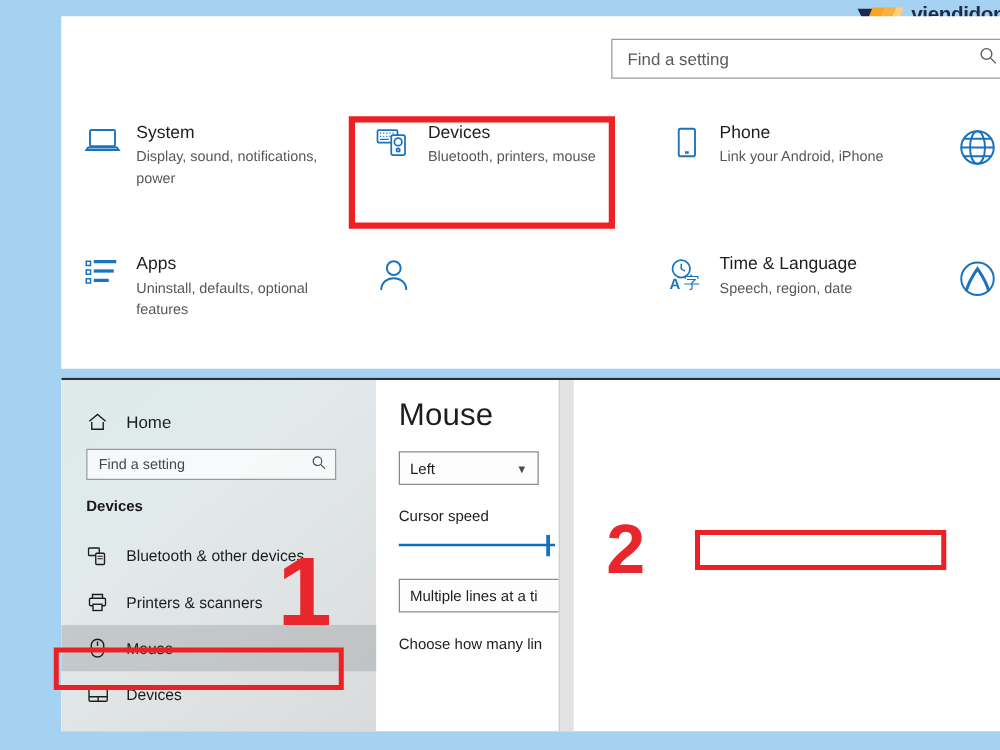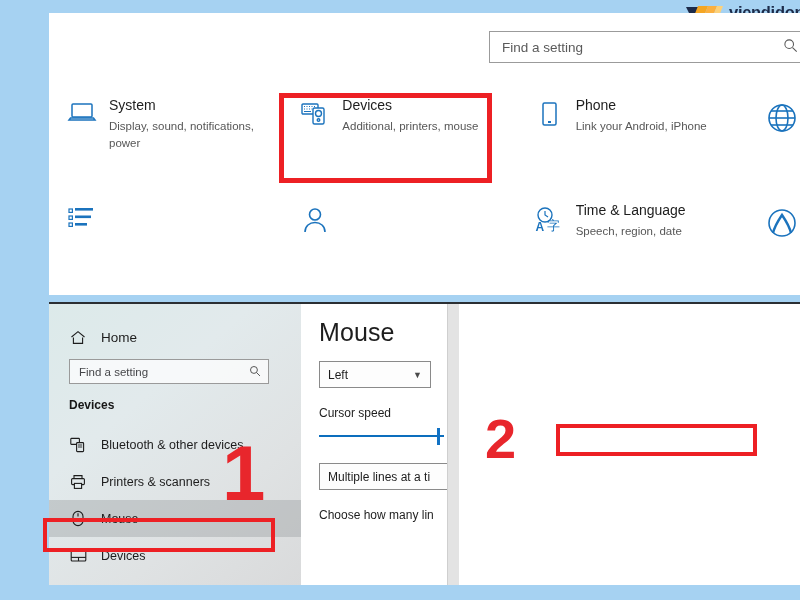--- a/index.html
+++ b/index.html
@@ -161,21 +161,21 @@
               <path d="M4 5.5h1M6.5 5.5h1M9 5.5h1M11.5 5.5h1M14 5.5h1" stroke-width="1"></path>
               <path d="M4 8h1M6.5 8h1M9 8h1M11.5 8h1" stroke-width="1"></path>
               <path d="M4 10.5h7" stroke-width="1"></path>
               <rect x="13" y="7" width="11" height="16" rx="1.5" fill="#fff"></rect>
               <circle cx="18.5" cy="12.5" r="3"></circle>
               <circle cx="18.5" cy="19" r="1.3"></circle>
             </svg>
           </div>
           <div class="cat-txt">
             <div class="cat-title">Devices</div>
-            <div class="cat-sub">Additional, printers, mouse</div>
+            <div class="cat-sub">Bluetooth, printers, mouse</div>
           </div>
         </div>
 
         <div class="cat">
           <div class="cat-icon">
             <svg width="22" height="30" viewBox="0 0 22 30" fill="none" stroke="#1b73bd" stroke-width="1.5">
               <rect x="5" y="2" width="13" height="22" rx="1.5"></rect>
               <rect x="10" y="20" width="3" height="2" fill="#1b73bd" stroke="none"></rect>
             </svg>
           </div>
@@ -204,20 +204,24 @@
         <div class="cat">
           <div class="cat-icon">
             <svg width="30" height="26" viewBox="0 0 30 26" fill="none">
               <rect x="2" y="3" width="3.4" height="3.4" stroke="#1b73bd" stroke-width="1.2"></rect>
               <rect x="2" y="10" width="3.4" height="3.4" stroke="#1b73bd" stroke-width="1.2"></rect>
               <rect x="2" y="17" width="3.4" height="3.4" stroke="#1b73bd" stroke-width="1.2"></rect>
               <rect x="8" y="2" width="18" height="2.6" fill="#1b73bd"></rect>
               <rect x="8" y="9.5" width="16" height="2.6" fill="#1b73bd"></rect>
               <rect x="8" y="17" width="12" height="2.6" fill="#1b73bd"></rect>
             </svg>
+          </div>
+          <div class="cat-txt">
+            <div class="cat-title">Apps</div>
+            <div class="cat-sub">Uninstall, defaults, optional features</div>
           </div>
         </div>
 
         <div class="cat">
           <div class="cat-icon">
             <svg width="28" height="30" viewBox="0 0 28 30" fill="none" stroke="#1b73bd" stroke-width="1.6">
               <circle cx="14" cy="8.5" r="5.5"></circle>
               <path d="M4 26c0-6 4.6-9.5 10-9.5S24 20 24 26"></path>
             </svg>
           </div>

